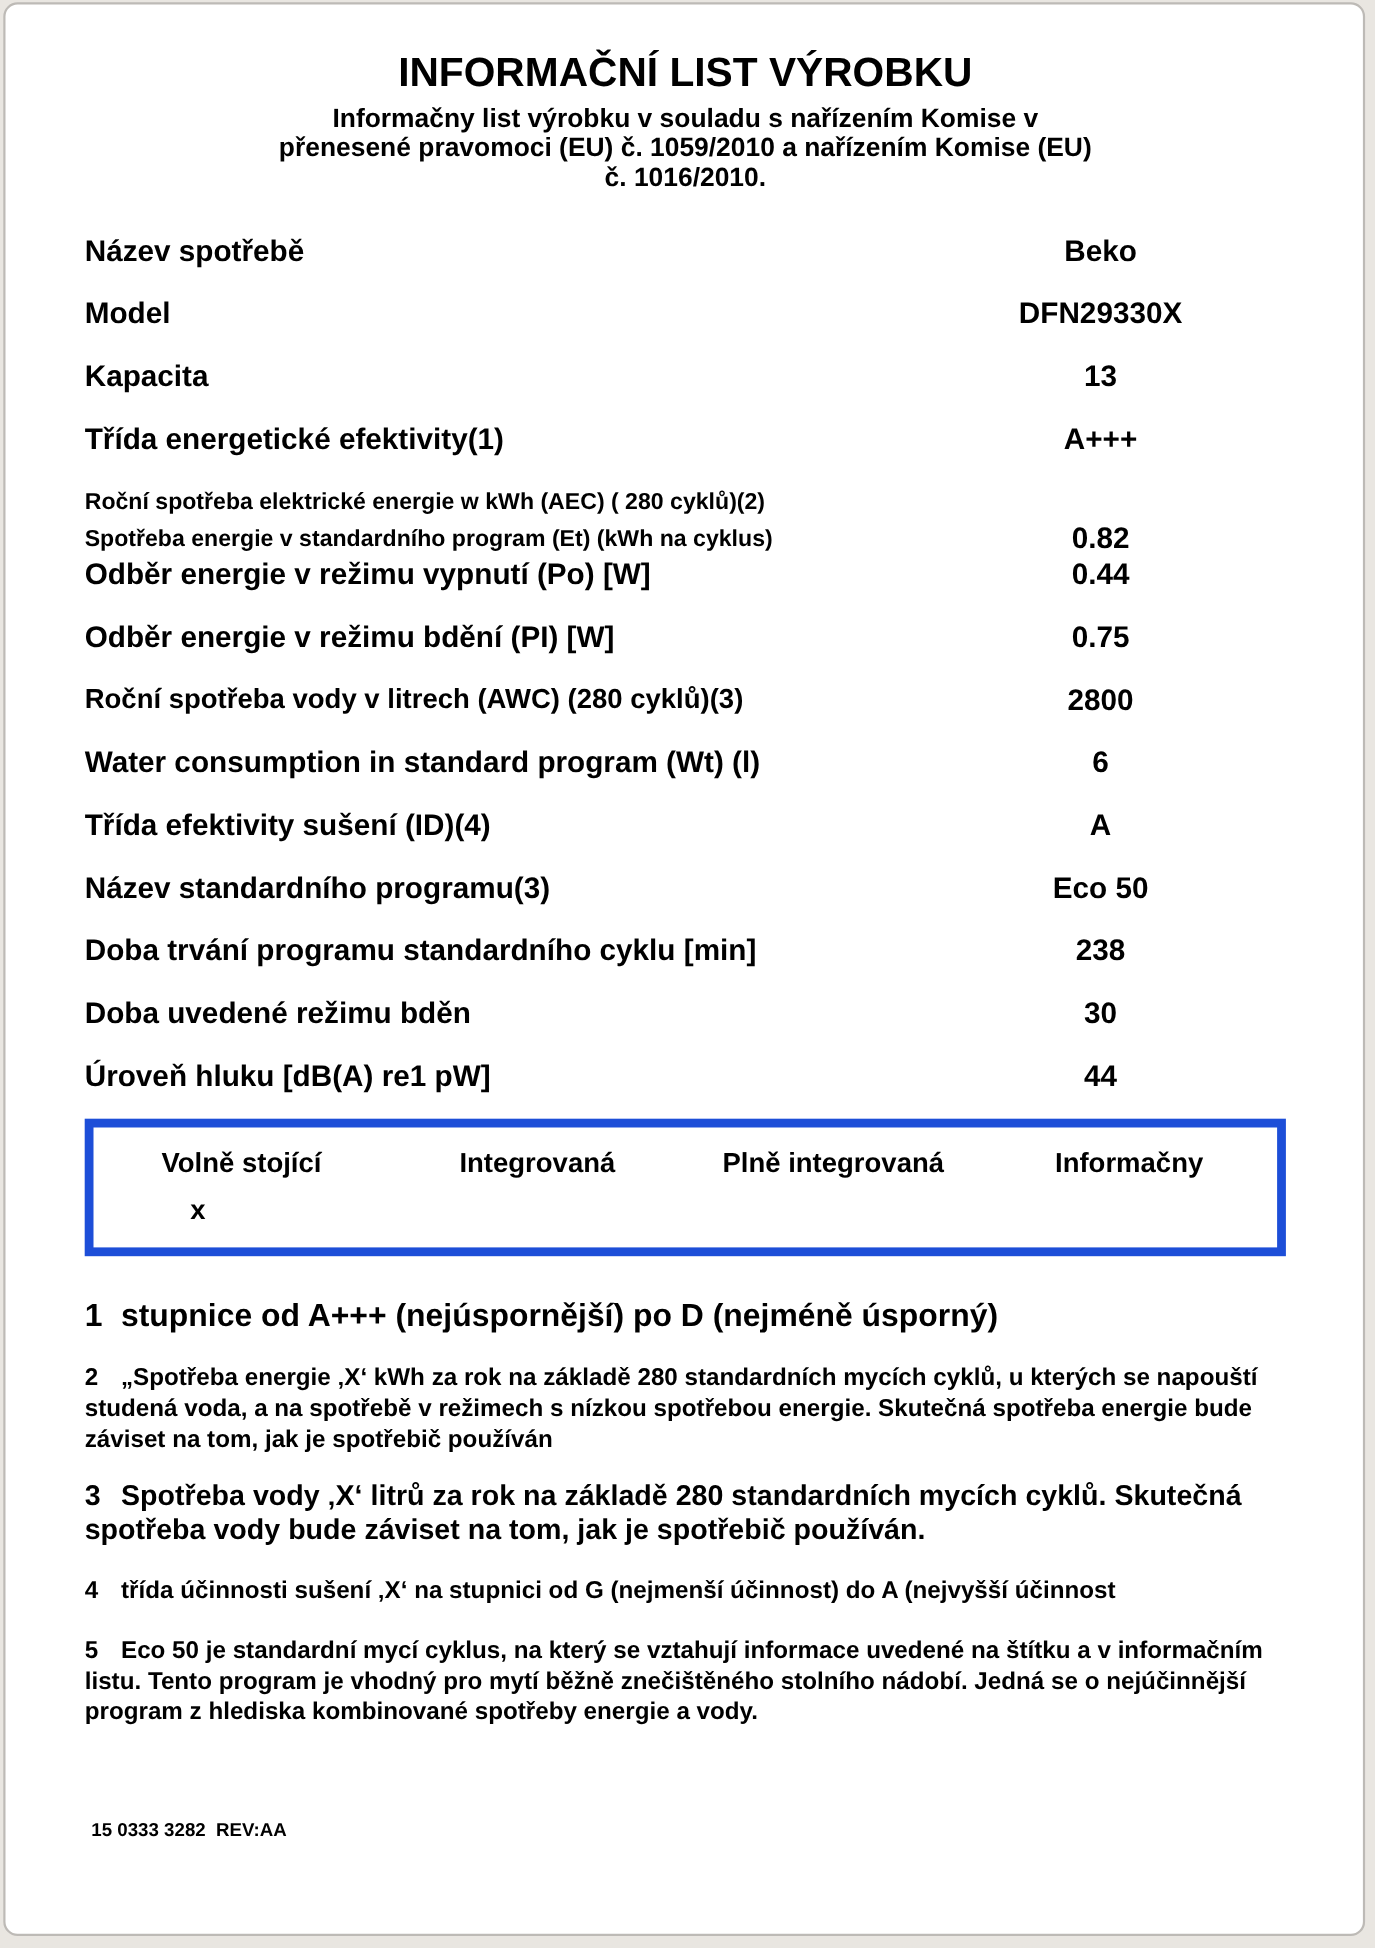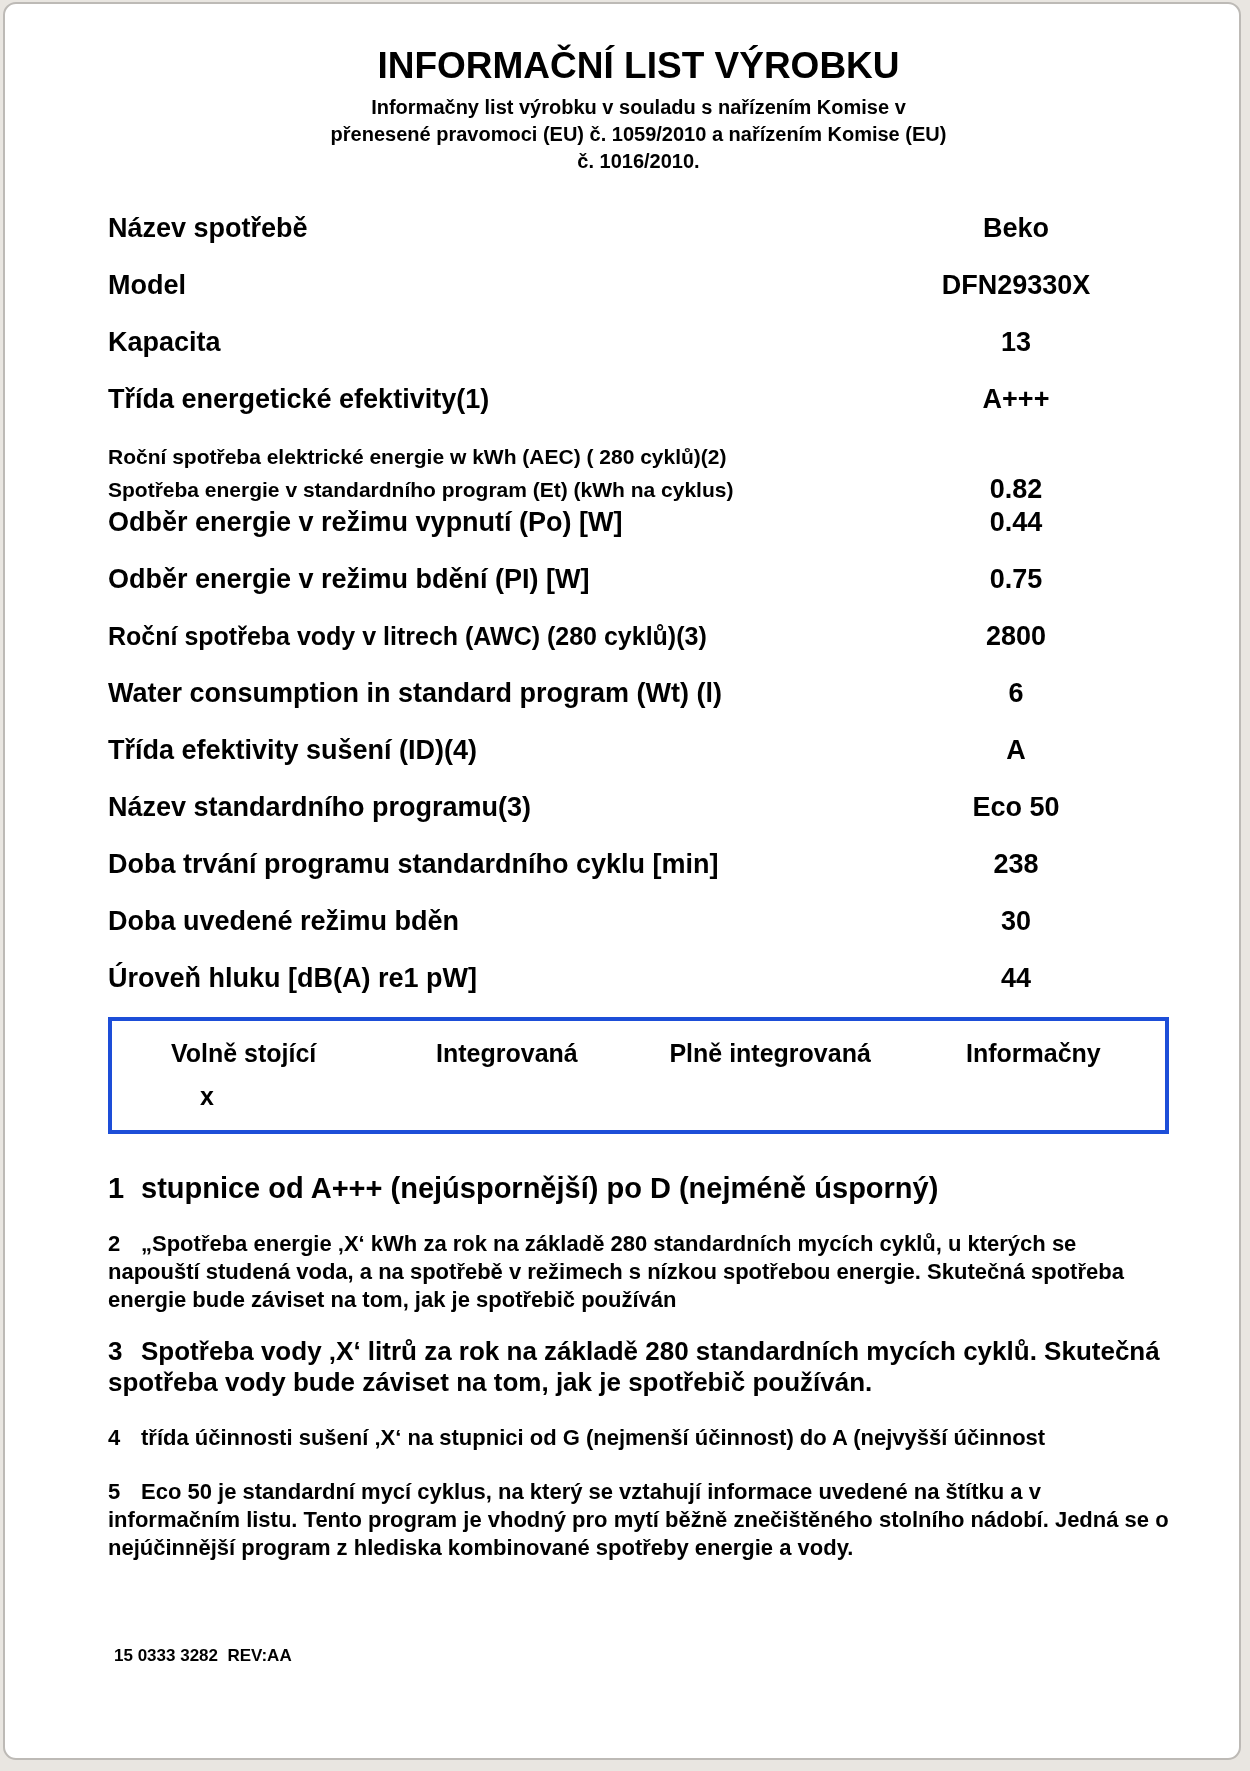--- a/index.html
+++ b/index.html
@@ -11,35 +11,34 @@
     color:#000;
     position:relative;
   }
   .page{
     position:absolute;left:3px;top:2px;width:1238px;height:1758px;
     background:#ffffff;
     border:2px solid #bdbab6;
     border-radius:13px;
     box-sizing:border-box;
     overflow:hidden;
-    padding-left:31px;
   }
   .content{
     padding:0 70px 0 72px;
   }
   .title{
     margin:40px 0 0 0;
     font-size:37px;
     line-height:44px;
     text-align:center;
     letter-spacing:0px;
   }
   .subtitle{
     margin-top:6px;
-    font-size:20px;
+    font-size:24px;
     line-height:27px;
     text-align:center;
   }
   .rows{margin-top:38px;}
   .row{
     position:relative;
     margin-bottom:26px;
   }
   .row:last-child{margin-bottom:0;}
   .row .label{
@@ -56,21 +55,21 @@
   }
   .row .value{
     position:absolute;
     left:755px;right:0;top:0;
     text-align:center;
     font-size:27px;
     line-height:31px;
   }
   .install-box{
     margin-top:23px;
-    border:4px solid #1d4ed8;
+    border:8px solid #1d4ed8;
     padding:17px 0 18px 0;
   }
   .install-cols,.install-marks{
     display:grid;
     grid-template-columns:1fr 1fr 1fr 1fr;
   }
   .install-cols .cell{
     text-align:center;
     font-size:25px;
     line-height:31px;

